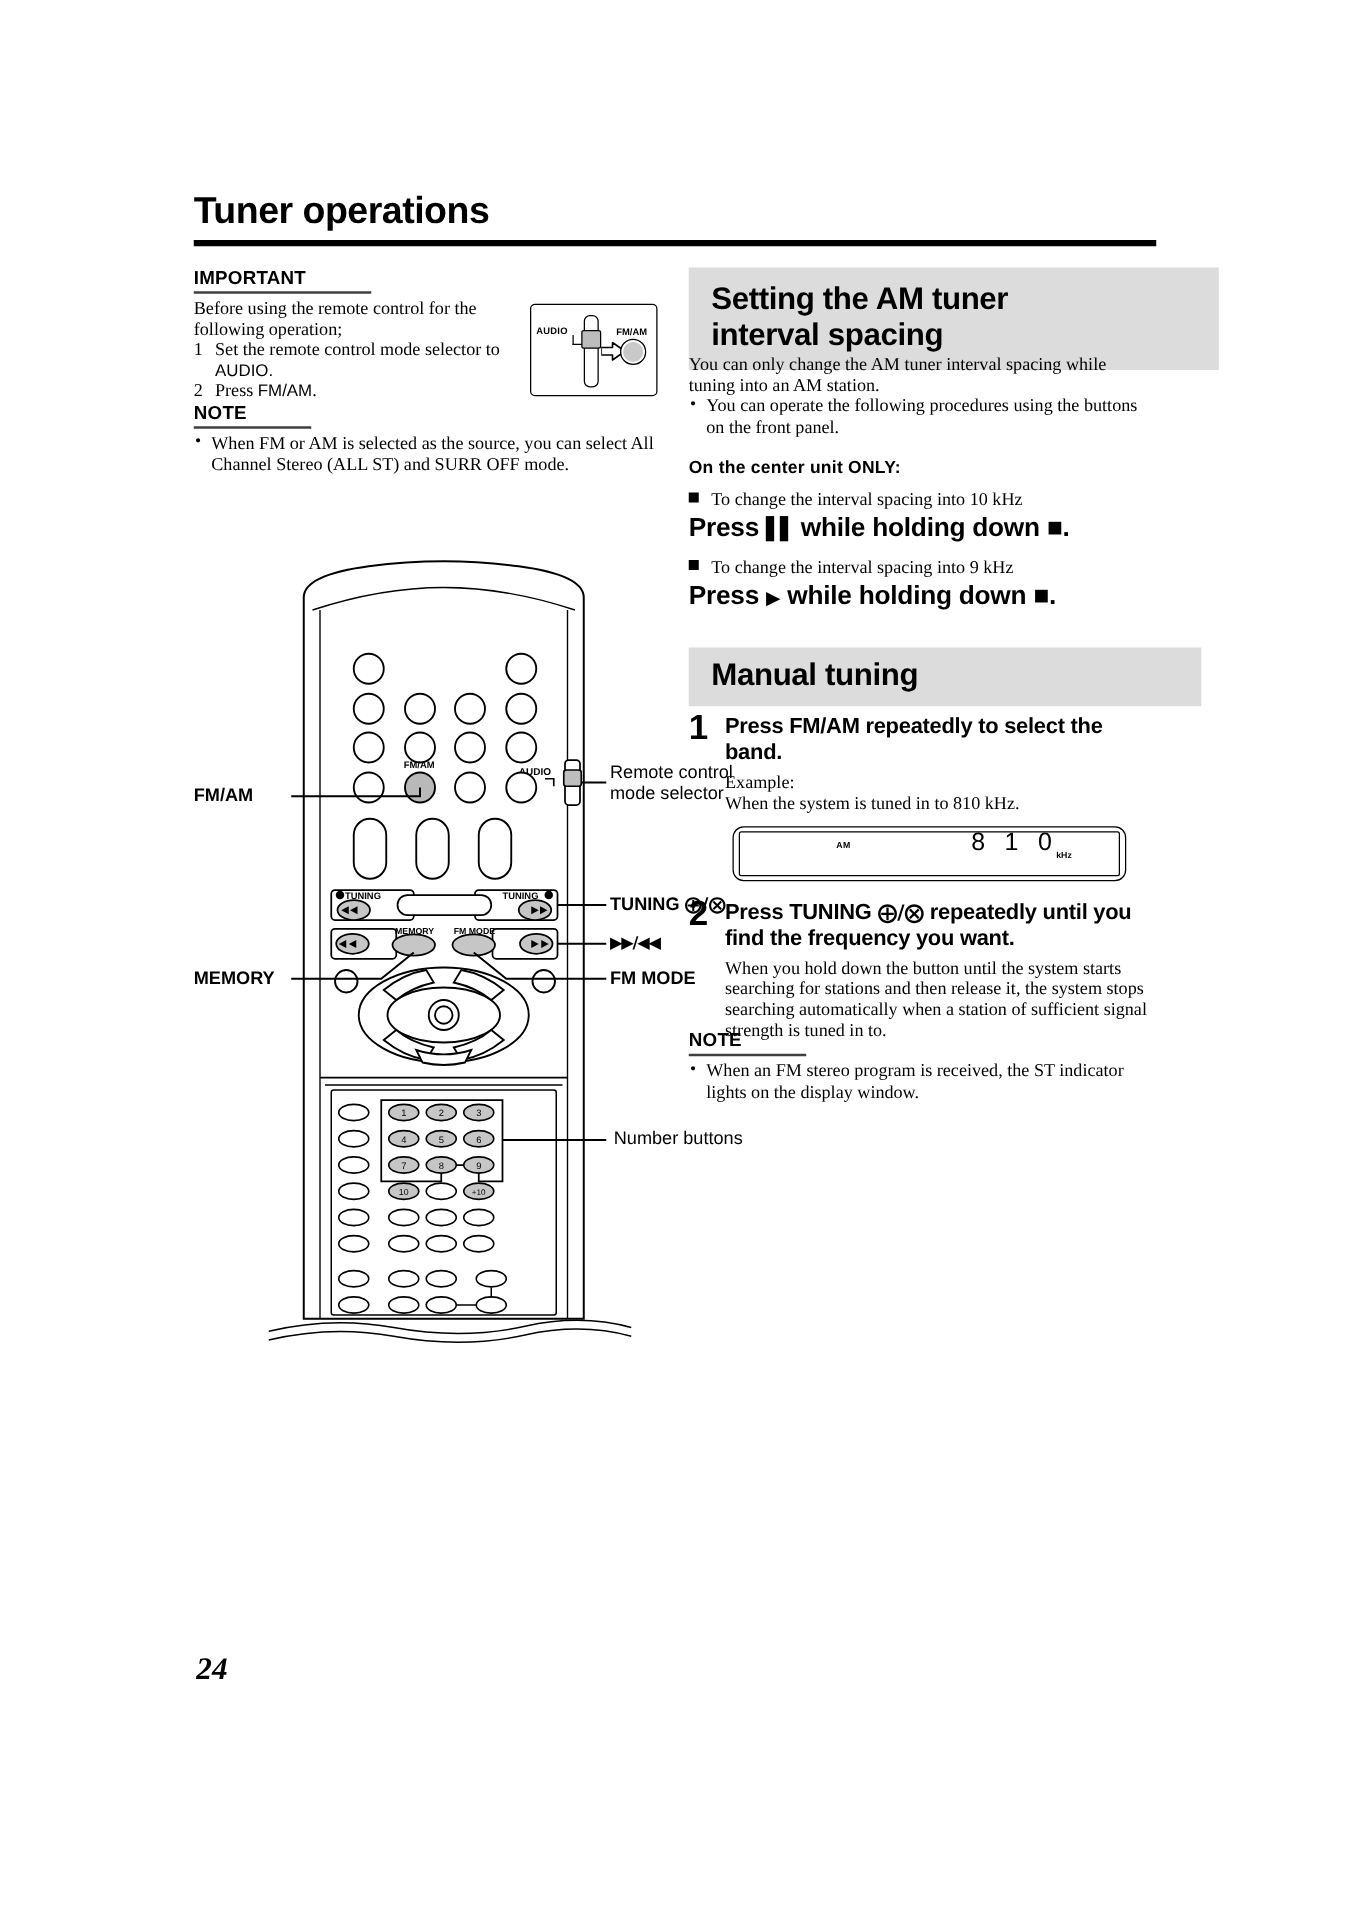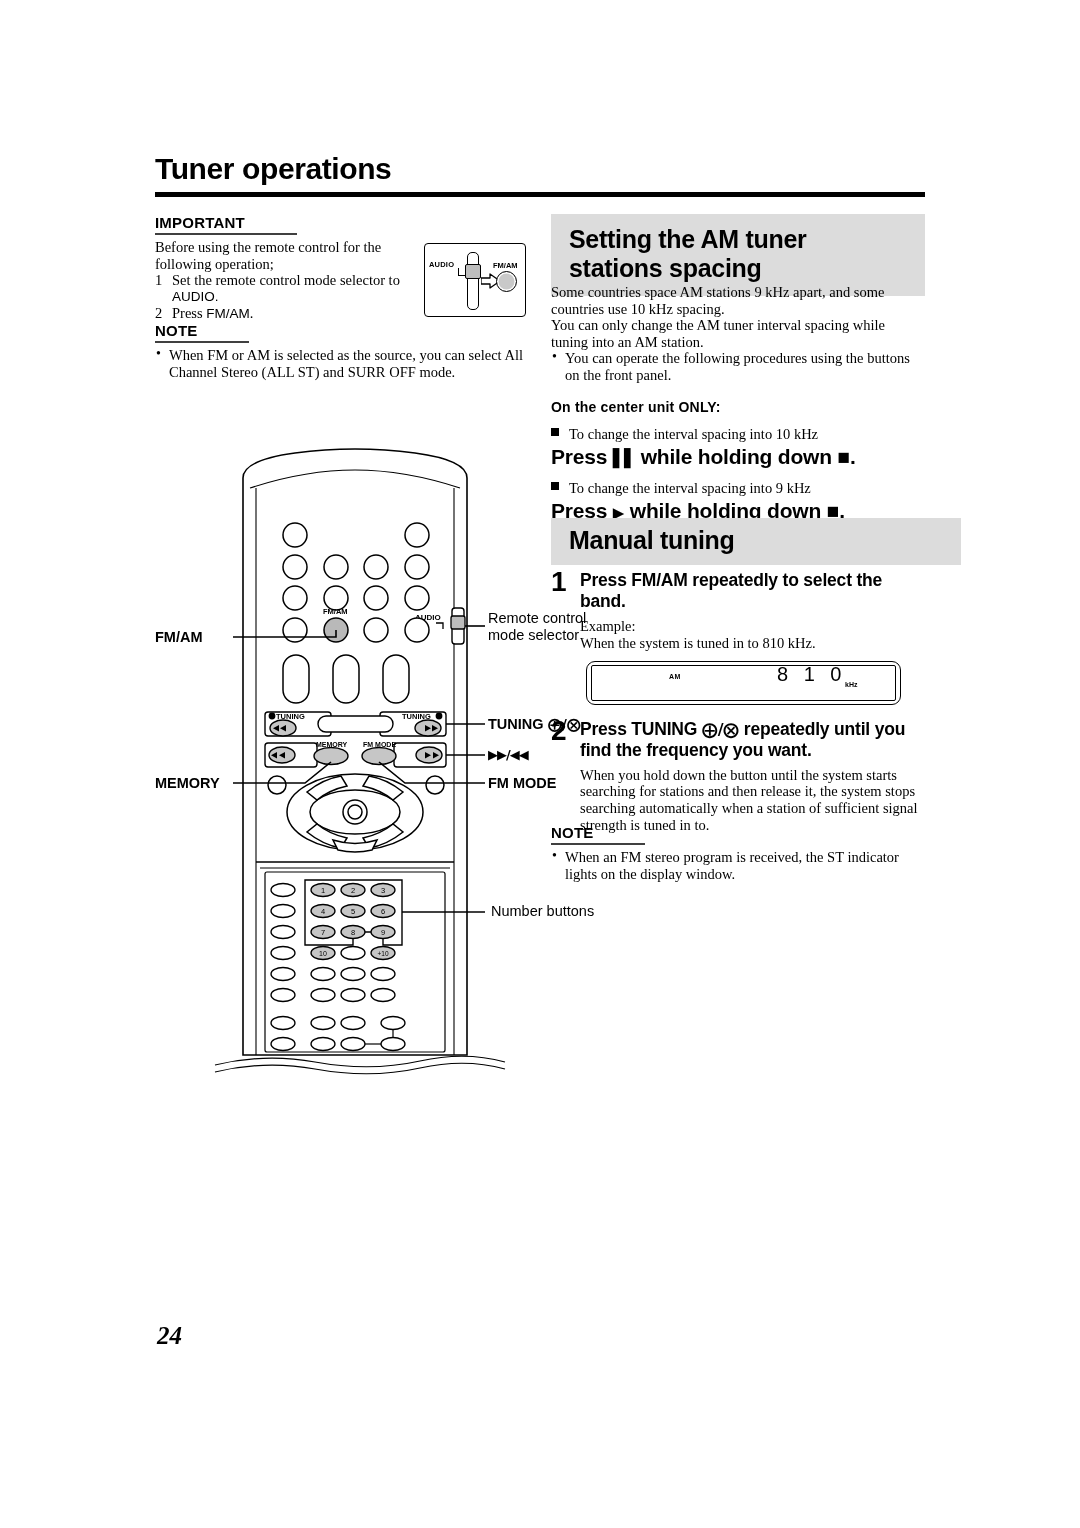--- a/index.html
+++ b/index.html
@@ -190,21 +190,21 @@
     margin-bottom: 10px;
   }
   .gray-head .htxt {
     font-family: "Liberation Sans", sans-serif;
     font-weight: bold;
     font-size: 25px;
     line-height: 29px;
     letter-spacing: -0.3px;
   }
 
-  #am-head { position: absolute; left: 551px; top: 214px; width: 374px; }
+  #am-head { position: absolute; left: 551px; top: 214px; width: 424px; }
   #am-body { position: absolute; left: 551px; top: 284px; width: 374px; }
   .press-line {
     font-family: "Liberation Sans", sans-serif;
     font-weight: bold;
     font-size: 21px;
     margin-top: 2px;
     letter-spacing: -0.2px;
   }
   .sub-bullet {
     position: relative;
@@ -382,26 +382,25 @@
     <div class="body-text bullet-item" style="margin-top:4px;">
       <span class="bul">•</span>
       <span>When FM or AM is selected as the source, you can select All Channel Stereo (ALL ST) and SURR OFF mode.</span>
     </div>
   </div>
 
 
   <div id="am-head">
     <div class="gray-head" style="padding-top:11px;padding-bottom:13px;">
       <div class="htxt">Setting the AM tuner</div>
-      <div class="htxt">stations spacing</div>
+      <div class="htxt">interval spacing</div>
     </div>
   </div>
 
   <div id="am-body">
-    <div class="body-text">Some countries space AM stations 9 kHz apart, and some countries use 10 kHz spacing.</div>
     <div class="body-text">You can only change the AM tuner interval spacing while tuning into an AM station.</div>
     <div class="body-text bullet-item">
       <span class="bul">•</span>
       <span>You can operate the following procedures using the buttons on the front panel.</span>
     </div>
     <div class="sec-label" style="margin-top:15px;font-size:14px;">On the center unit ONLY:</div>
 
     <div class="sub-bullet">
       <span class="sqm"></span>
       <span>To change the interval spacing into 10 kHz</span>

